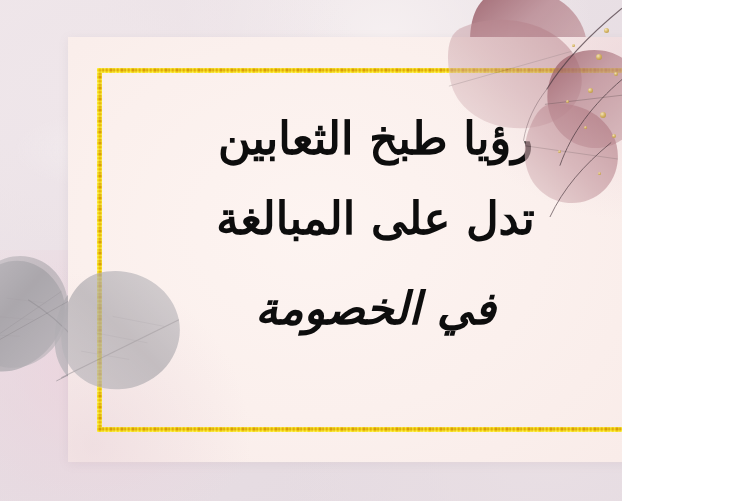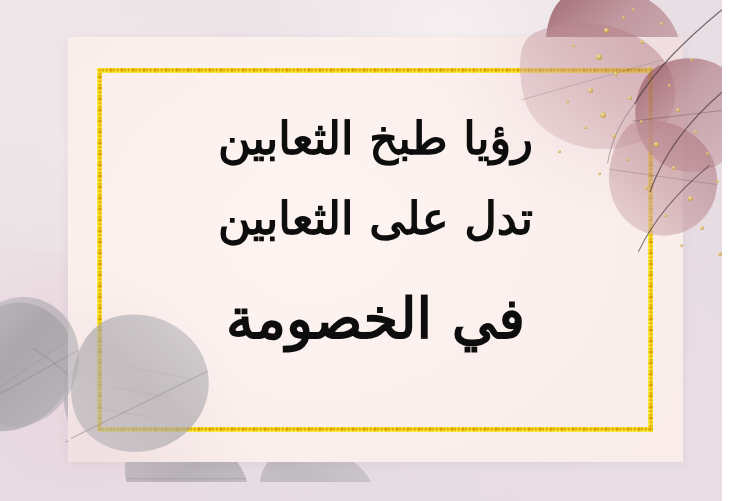--- a/index.html
+++ b/index.html
@@ -6,21 +6,21 @@
     margin: 0;
     padding: 0;
     background: #ffffff;
   }
   body {
     font-family: "DejaVu Serif", serif;
   }
 
   #poster {
     position: relative;
-    width: 722px;
+    width: 622px;
     height: 501px;
     overflow: hidden;
     background: #ece3e6;
   }
 
   
   .bg-base {
     position: absolute;
     inset: 0;
     background:
@@ -119,21 +119,21 @@
   }
   .quote .line {
     display: block;
     font-size: 45px;
     line-height: 1.78;
     letter-spacing: 0px;
     white-space: nowrap;
   }
   .quote .line.l1 { font-size: 45px; }
   .quote .line.l2 { font-size: 45px; }
-  .quote .line.l3 { font-size: 56px; margin-top: 10px; }
+  .quote .line.l3 { font-size: 45px; margin-top: 10px; font-style: italic; }
 
   
   .watermark {
     position: absolute;
     left: 10px;
     bottom: 6px;
     font-family: "DejaVu Sans", "Liberation Sans", sans-serif;
     font-size: 25px;
     font-weight: 400;
     letter-spacing: .5px;
@@ -218,21 +218,21 @@
 
     <div class="gold-frame">
       <span class="gold-edge top"></span>
       <span class="gold-edge right"></span>
       <span class="gold-edge bottom"></span>
       <span class="gold-edge left"></span>
     </div>
 
     <div class="quote">
       <span class="line l1">رؤيا طبخ الثعابين</span>
-      <span class="line l2">تدل على الثعابين</span>
+      <span class="line l2">تدل على المبالغة</span>
       <span class="line l3">في الخصومة</span>
     </div>
   </div>
 
   <svg class="leaf-layer" viewBox="0 0 751 501">
 
     <g opacity="0.46">
       <path d="M 556 34 C 600 14, 662 24, 690 62 C 716 98, 700 140, 652 152 C 602 164, 552 138, 544 98 C 538 66, 540 42, 556 34 Z" fill="url(#mauveLeaf2)"></path>
       <path d="M 690 62 L 542 104" stroke="#4a3238" stroke-width=".9" fill="none" opacity=".6"></path>
     </g>

